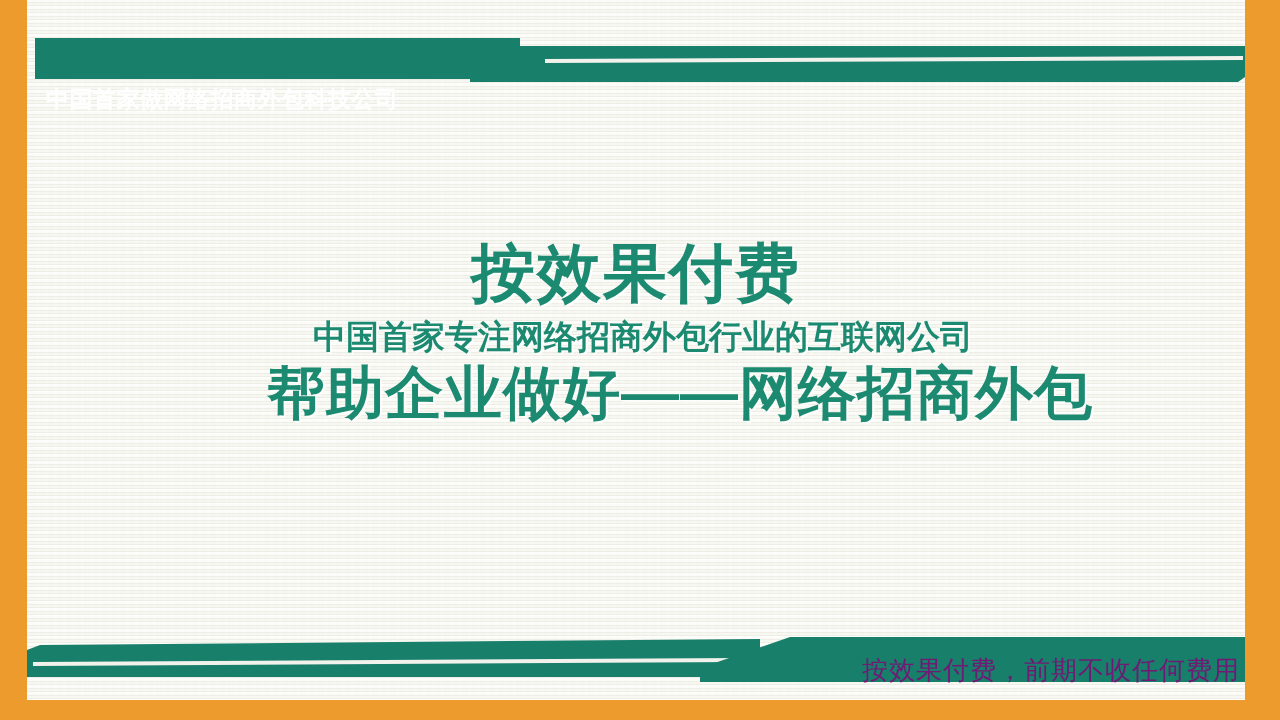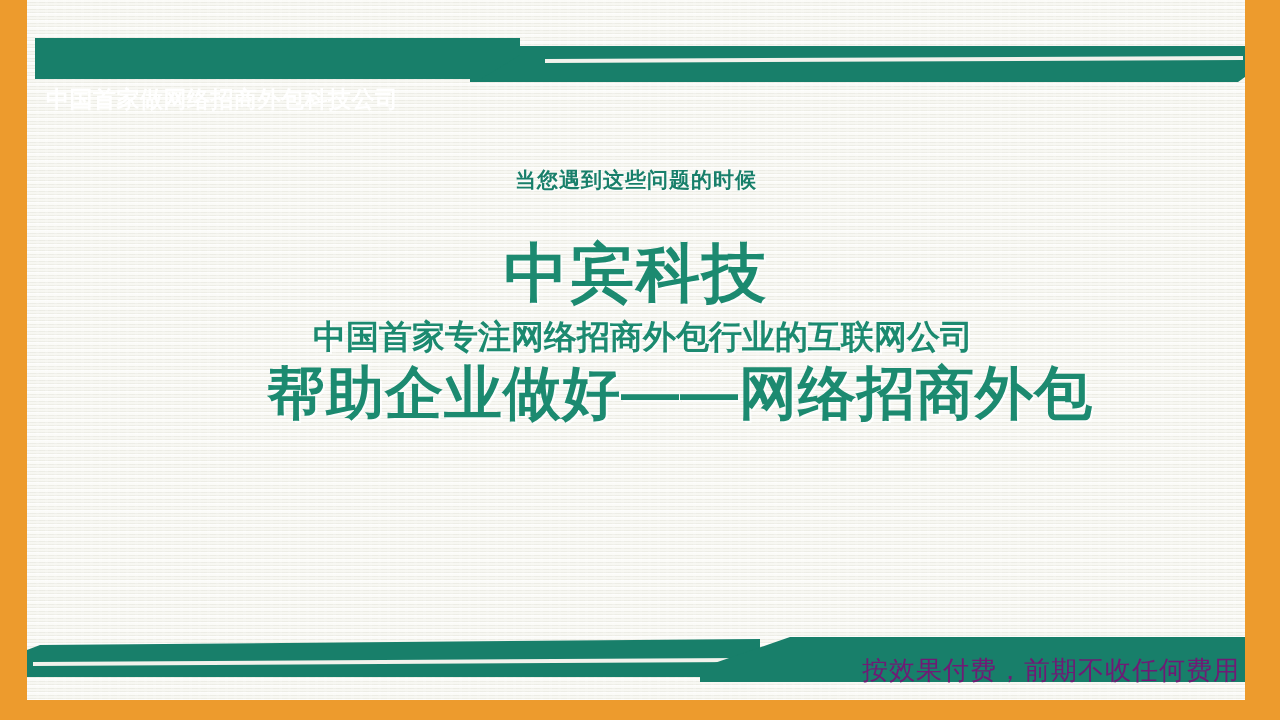--- a/index.html
+++ b/index.html
@@ -184,23 +184,22 @@
       <polygon points="470,46 1245,46 1245,77 1238,82 470,82" fill="#187F6A"></polygon>
 
       <polygon points="545,59 1243,56 1243,60 545,63" fill="#F2F2EC"></polygon>
 
       <polygon points="35,38 520,38 520,55 481,79 35,79" fill="#187F6A"></polygon>
     </svg>
     <div class="header-title">中国首家做网络招商外包科技公司</div>
   </div>
 
   <div class="body-zone">
-    <div class="eyebrow">当您遇到这些问题的时候</div>
-
-    <div class="brand">中宾科技</div>
+
+    <div class="brand">按效果付费</div>
 
     <div class="tagline">中国首家专注网络招商外包行业的互联网公司</div>
 
     <div class="headline">帮助企业做好——网络招商外包</div>
   </div>
 
   <div class="footer-zone">
     <svg width="1280" height="110" viewBox="0 0 1280 110" xmlns="http://www.w3.org/2000/svg">
 
       <polygon points="40,35 760,29 760,67 27,67 27,40" fill="#187F6A"></polygon>

